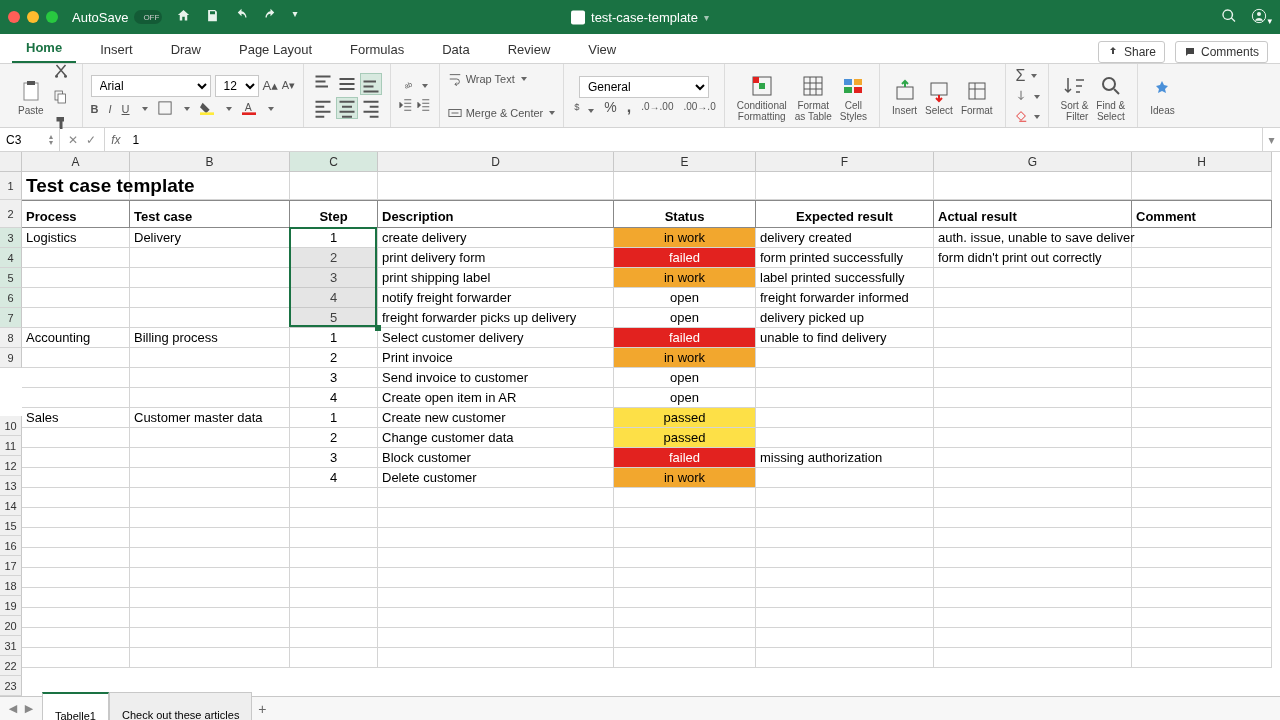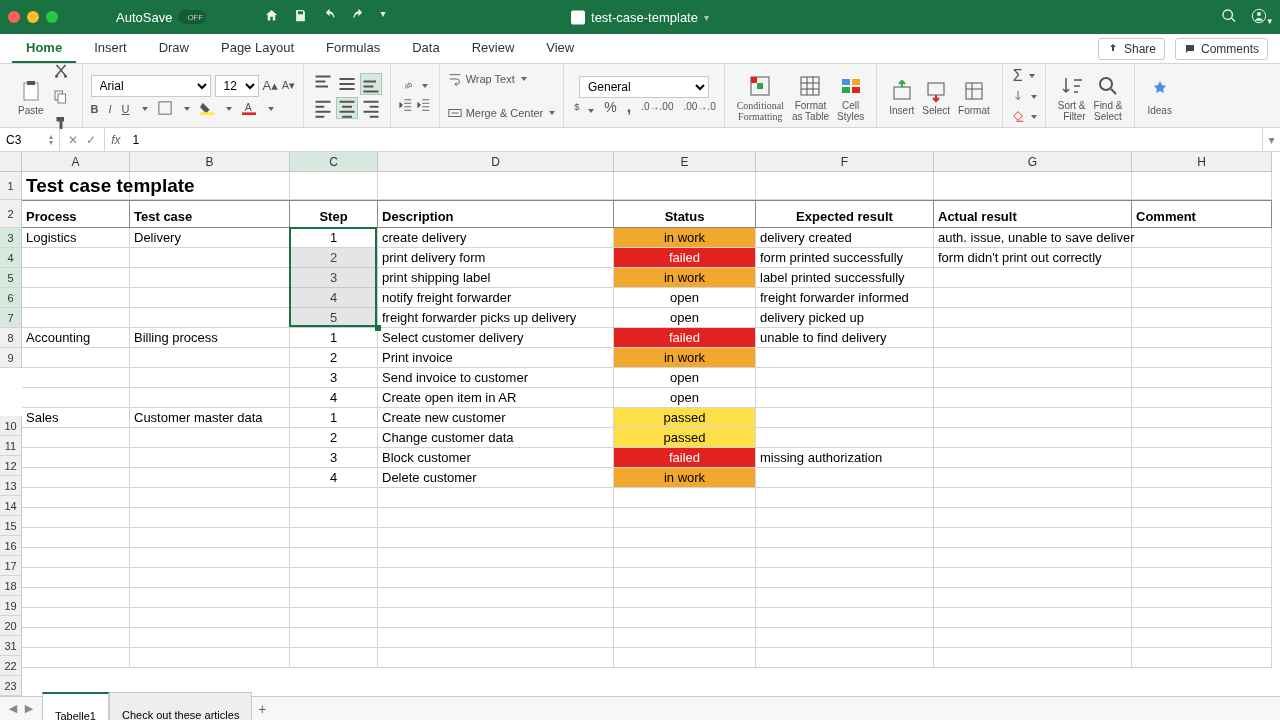--- a/index.html
+++ b/index.html
@@ -1,38 +1,38 @@
 <!DOCTYPE html>
 <html><head>
 <meta charset="utf-8">
 <style>
 * { box-sizing: border-box; margin: 0; padding: 0; font-family: -apple-system, "Segoe UI", Arial, sans-serif; }
 html, body { width: 1280px; height: 720px; overflow: hidden; background: #fff; }
 
 
 .titlebar {
   height: 34px; background: #1a7243; color: #fff; display: flex; align-items: center;
-  position: relative; font-size: 13px; padding: 0 8px; gap: 44px;
+  position: relative; font-size: 13px; padding: 0 8px;
 }
 .tb-traffic { display:flex; gap:7px; margin-right:14px; }
 .tb-dot { width:12px; height:12px; border-radius:50%; }
 .tb-red{background:#ff5f57}.tb-yellow{background:#febc2e}.tb-green{background:#28c840}
 .tb-autosave { display:flex; align-items:center; gap:6px; margin-right:8px; }
 .tb-toggle { width:28px; height:14px; background:#135b36; border-radius:8px; display:flex; align-items:center; padding:1px;font-size:8px; color:#ccc;justify-content:flex-end;padding-right:3px;}
 .tb-qat { display:flex; gap:14px; margin-left:6px; color:#e8f3ec; }
 .tb-qat svg{width:15px;height:15px;fill:#e8f3ec;}
 .tb-title { position:absolute; left:50%; top:50%; transform:translate(-50%,-50%); display:flex; align-items:center; gap:6px; }
 .tb-title-icon{width:14px;height:14px;background:#fff;border-radius:2px;}
 .tb-right{margin-left:auto;display:flex;gap:14px;align-items:center;}
 .tb-right svg{width:16px;height:16px;fill:#e8f3ec;}
 
 
 .ribtabs {
   height:30px; background:#fff; border-bottom:1px solid #d4d4d4; display:flex;
-  padding:0 12px; gap:4px; font-size:13px;
+  align-items:flex-end; padding:0 12px; gap:10px; font-size:13px;
 }
 .ribtab { padding:6px 14px 6px; color:#333; cursor:default; }
 .ribtab.active { color:#1a7243; border-bottom:2px solid #1a7243; font-weight:600;}
 .ribtabs-right{margin-left:auto;display:flex;gap:10px;align-items:center;}
 .rt-btn{border:1px solid #c8c8c8;border-radius:3px;padding:3px 8px;font-size:12px;display:flex;align-items:center;gap:5px;color:#333;}
 .rt-btn svg{width:12px;height:12px;fill:#444;}
 
 
 .ribbon{height:64px;background:#f5f5f5;border-bottom:1px solid #d4d4d4;display:flex;align-items:center;padding:0 6px;gap:0;font-size:11px;color:#555;}
 .rg{display:flex;align-items:center;height:100%;padding:0 8px;border-right:1px solid #dcdcdc;}
@@ -292,21 +292,21 @@
       <span style="font-size:10px;">.00→.0</span>
     </div>
   </div>
   <div class="rg">
     <div class="rcol">
         <svg class="ricon ricon-lg" viewBox="0 0 24 24">
           <rect x="3" y="3" width="18" height="18" fill="none" stroke="#555"></rect>
           <rect x="3" y="3" width="6" height="6" fill="#e2221f"></rect>
           <rect x="9" y="9" width="6" height="6" fill="#2fa64a"></rect>
         </svg>
-        <span class="rlabel" style="white-space:pre;text-align:center;font-family:Liberation Serif, serif;">Conditional
+        <span class="rlabel" style="white-space:pre;text-align:center;">Conditional
 Formatting</span>
       </div>
     <div class="rcol">
         <svg class="ricon ricon-lg" viewBox="0 0 24 24">
           <rect x="3" y="3" width="18" height="18" fill="none" stroke="#555"></rect>
           <path d="M3 9h18M3 15h18M9 3v18M15 3v18" stroke="#555"></path>
         </svg>
         <span class="rlabel" style="white-space:pre;text-align:center;">Format
 as Table</span>
       </div>

